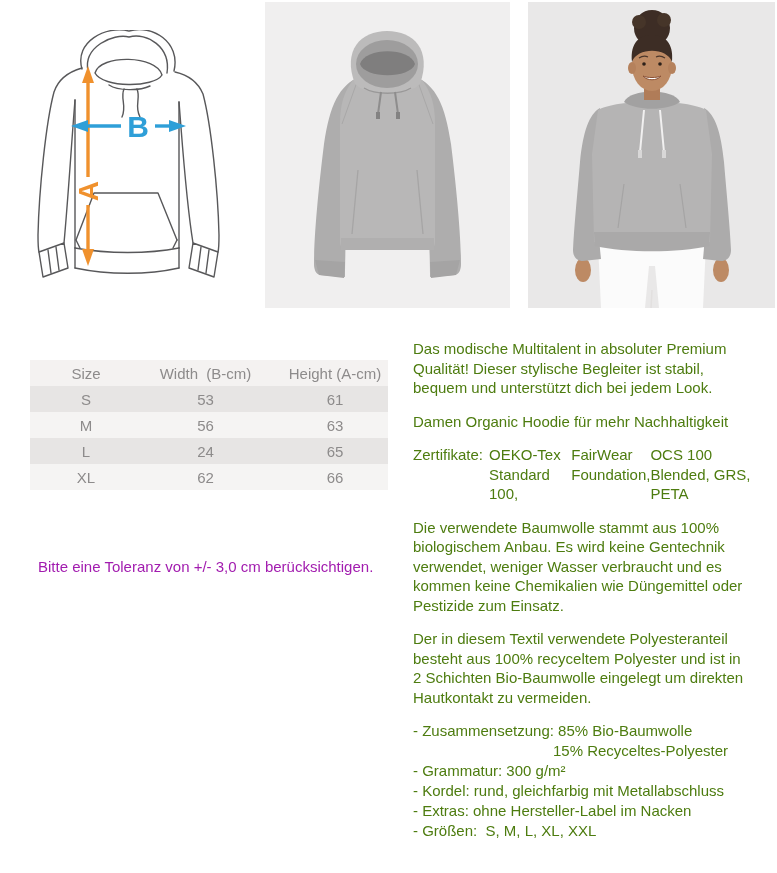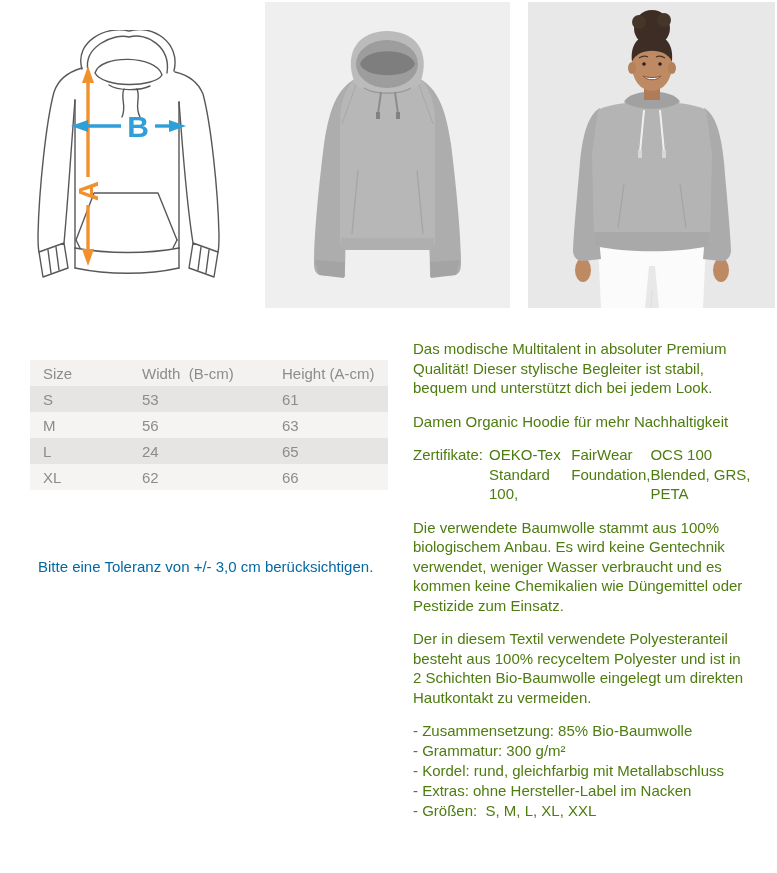--- a/index.html
+++ b/index.html
@@ -13,29 +13,29 @@
   
   .diagram-panel{left:28px;top:30px;width:204px;height:250px;background:#ffffff;}
   .photo{top:2px;height:306px;}
   .photo-flat{left:265px;width:245px;background:#f0efef;}
   .photo-model{left:528px;width:247px;background:#e9e8e8;}
   .photo svg,.diagram-panel svg{display:block;width:100%;height:100%;}
 
   
   .size-table{left:30px;top:360px;width:358px;border-collapse:collapse;table-layout:fixed;
     font-size:15px;color:#8d8b8b;}
-  .size-table th,.size-table td{font-weight:400;text-align:left;padding:0 0 0 13px;height:26px;white-space:pre;}
+  .size-table th,.size-table td{font-weight:400;text-align:center;padding:0 0 0 13px;height:26px;white-space:pre;}
   .size-table col.c1{width:99px;}
   .size-table col.c2{width:140px;}
   .size-table col.c3{width:119px;}
   .size-table thead tr{background:#f4f2f1;}
   .size-table tbody tr:nth-child(odd){background:#e7e5e4;}
   .size-table tbody tr:nth-child(even){background:#f5f4f3;}
 
-  .tolerance{left:38px;top:558px;width:360px;font-size:15px;color:#0369a1;}
+  .tolerance{left:38px;top:558px;width:360px;font-size:15px;color:#a21caf;}
 
   
   .right-col{left:413px;top:339px;width:338px;font-size:15px;line-height:19.5px;color:#4d7c0f;}
   .right-col p{margin:0 0 14px 0;}
   .cert{display:flex;margin:0 0 14px 0;justify-content:flex-end;}
   .cert-label{white-space:pre;}
   .cert-lines{display:flex;flex-direction:row;margin-left:6px;}
   .specs div{white-space:pre-wrap;line-height:20px;}
   .specs .indent{padding-left:140px;}
 </style>
@@ -214,18 +214,19 @@
     <span class="cert-lines">
       <span>OEKO-Tex Standard 100,</span>
       <span>FairWear Foundation,</span>
       <span>OCS 100 Blended, GRS, PETA</span>
     </span>
   </div>
   <p>Die verwendete Baumwolle stammt aus 100% biologischem Anbau. Es wird keine Gentechnik verwendet, weniger Wasser verbraucht und es kommen keine Chemikalien wie Düngemittel oder Pestizide zum Einsatz.</p>
   <p>Der in diesem Textil verwendete Polyesteranteil besteht aus 100% recyceltem Polyester und ist in 2 Schichten Bio-Baumwolle eingelegt um direkten Hautkontakt zu vermeiden.</p>
   <div class="specs">
     <div>- Zusammensetzung: 85% Bio-Baumwolle</div>
+    <div class="indent">15% Recyceltes-Polyester</div>
     <div>- Grammatur: 300 g/m²</div>
     <div>- Kordel: rund, gleichfarbig mit Metallabschluss</div>
     <div>- Extras: ohne Hersteller-Label im Nacken</div>
     <div>- Größen:  S, M, L, XL, XXL</div>
   </div>
 </div>
 
 </body></html>

